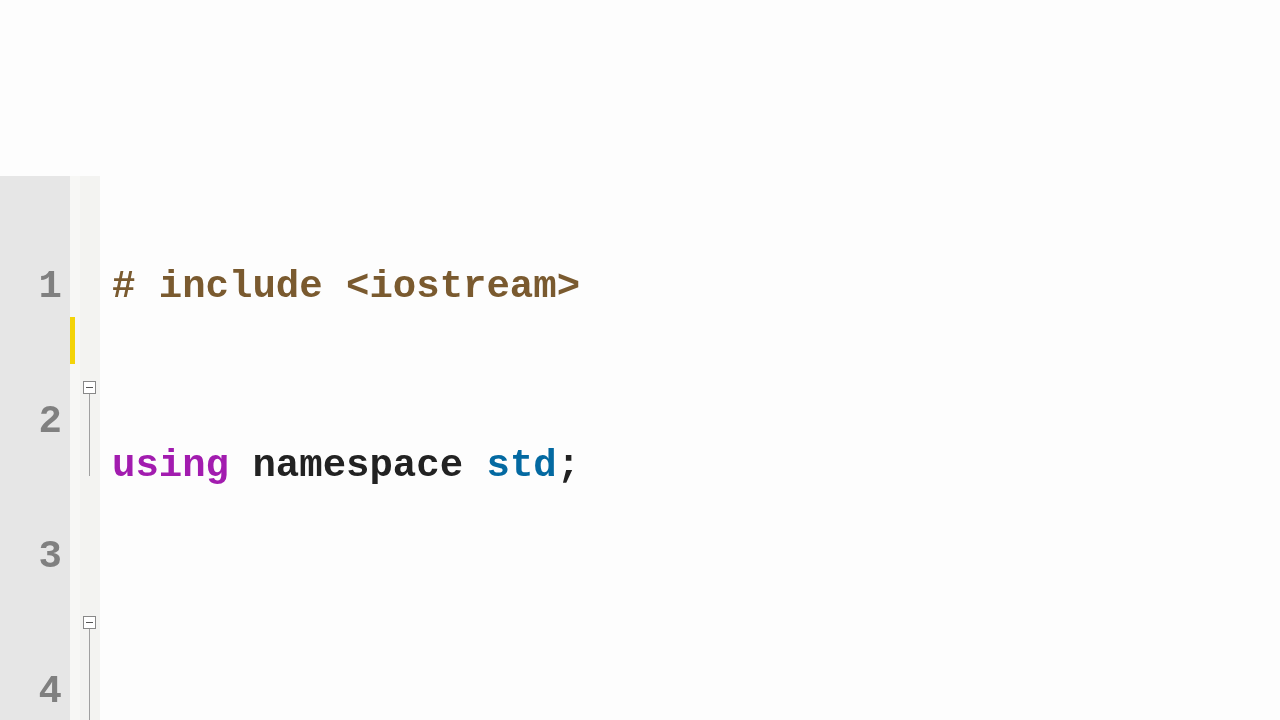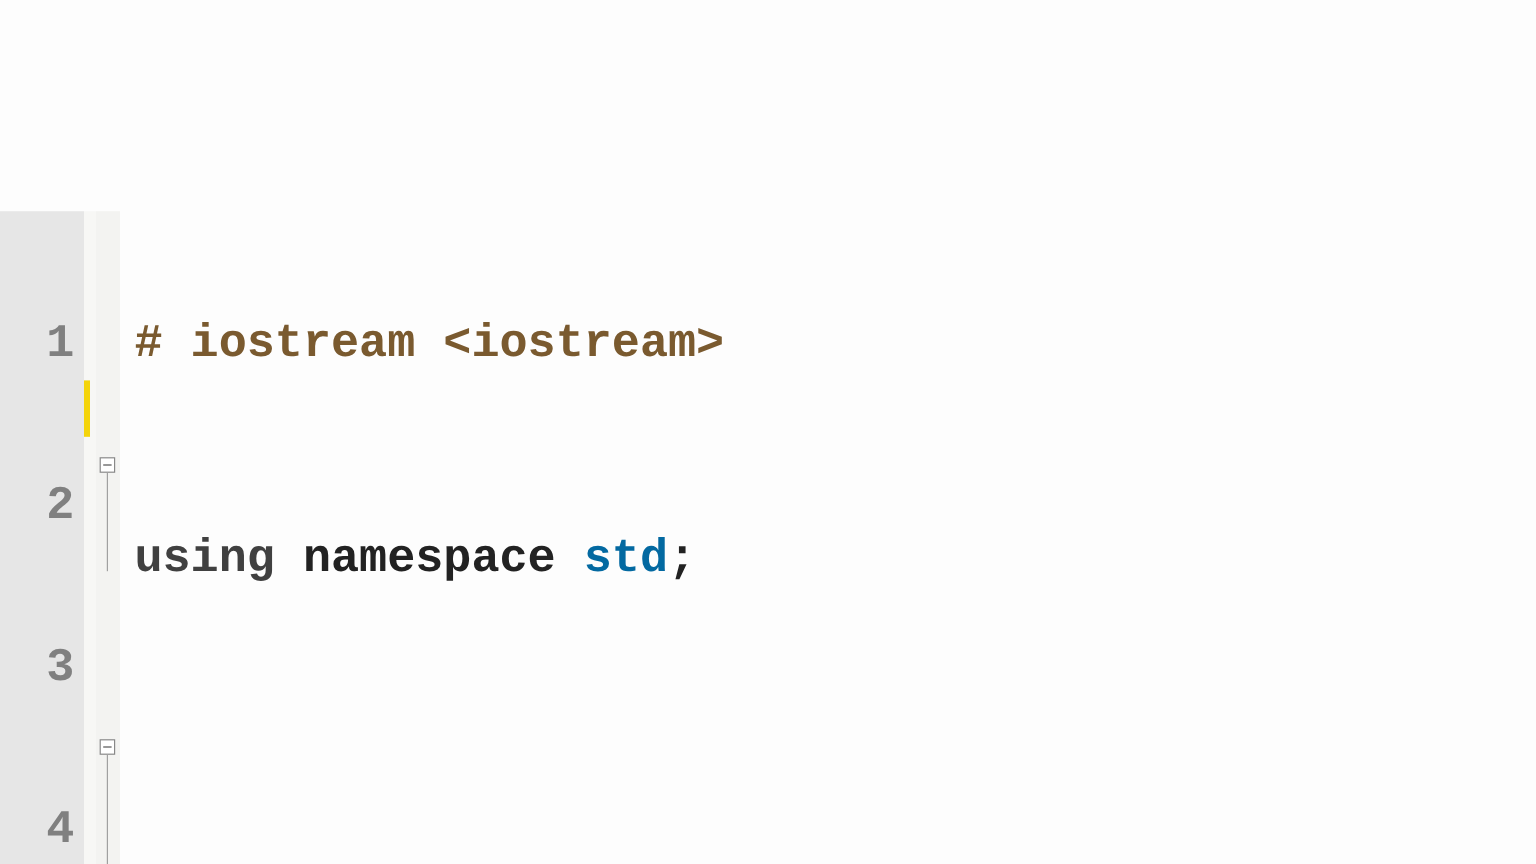--- a/index.html
+++ b/index.html
@@ -42,21 +42,21 @@
     padding-left: 12px;
     flex: 1;
     background: #fdfdfd;
   }
   .line {
     height: 47px;
     line-height: 47px;
   }
   .ln { color: #808080; }
   .kw-pre  { color: #7a5a2f; }           
-  .kw-blue { color: #404040; }           
+  .kw-blue { color: #a21caf; }           
   .kw-type { color: #0369a1; }           
   .ident   { color: #222; }
   .op      { color: #222; }
   .yellow-bar {
     position: absolute;
     left: 0;
     width: 5px;
     height: 47px;
     background: #f4d40a;
   }
@@ -115,21 +115,21 @@
   
   <div class="fold-col">
     <div class="fold-box" style="top:205px"></div>
     <div class="fold-line" style="top:218px;height:82px"></div>
     <div class="fold-box" style="top:440px"></div>
     <div class="fold-line" style="top:453px;height:220px"></div>
   </div>
 
   
   <div class="code">
-    <div class="line"><span class="kw-pre"># iostream </span><span class="kw-pre">&lt;iostream&gt;</span></div>
+    <div class="line"><span class="kw-pre"># include </span><span class="kw-pre">&lt;iostream&gt;</span></div>
 
     <div class="line"><span class="kw-blue">using</span><span class="ident"> namespace </span><span class="kw-type">std</span><span class="op">;</span></div>
 
     <div class="line"></div>
 
     
 
     
 
     

